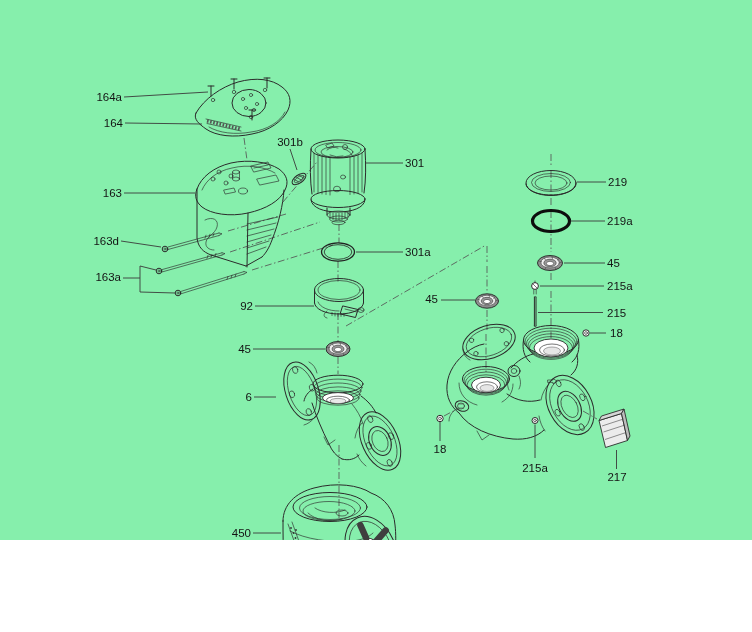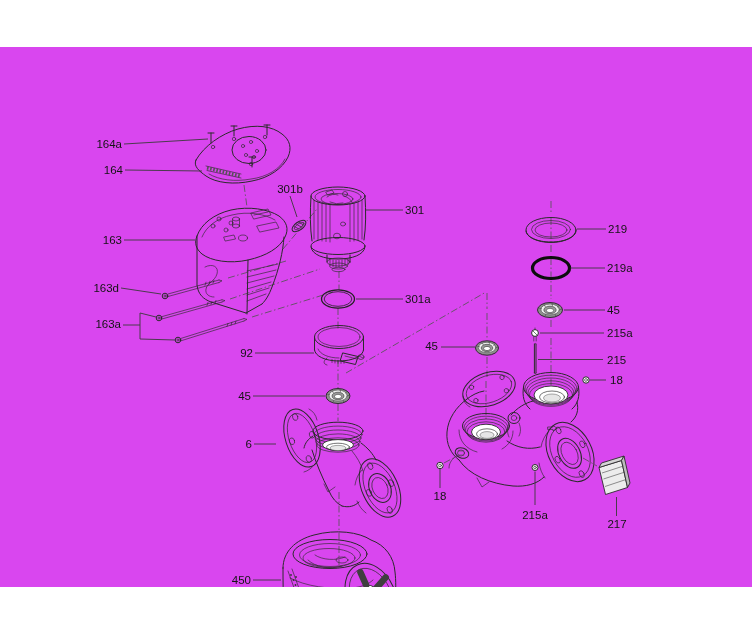--- a/index.html
+++ b/index.html
@@ -1,16 +1,16 @@
 <!DOCTYPE html>
 <html><head>
 <meta charset="utf-8">
 <style>
   html,body{margin:0;padding:0;background:#ffffff;}
-  .stage{position:relative;width:752px;height:540px;background:#d946ef;overflow:hidden;margin-top:47px;}
+  .stage{position:relative;width:752px;height:540px;background:#86efac;overflow:hidden;}
   svg{display:block;}
   .ln{fill:none;stroke:#2b2b2b;stroke-width:1;stroke-linecap:round;stroke-linejoin:round;}
   .tn{fill:none;stroke:#2b2b2b;stroke-width:0.65;stroke-linecap:round;}
   .xt{fill:none;stroke:#4a4a4a;stroke-width:0.6;}
   .dash{fill:none;stroke:#555;stroke-width:0.85;stroke-dasharray:7 2.5 1.5 2.5;}
   .ldr{fill:none;stroke:#3a3a3a;stroke-width:0.9;}
   .lbl{font-family:"Liberation Sans",sans-serif;font-size:11.5px;fill:#141414;}
 </style>
 </head>
 <body>

